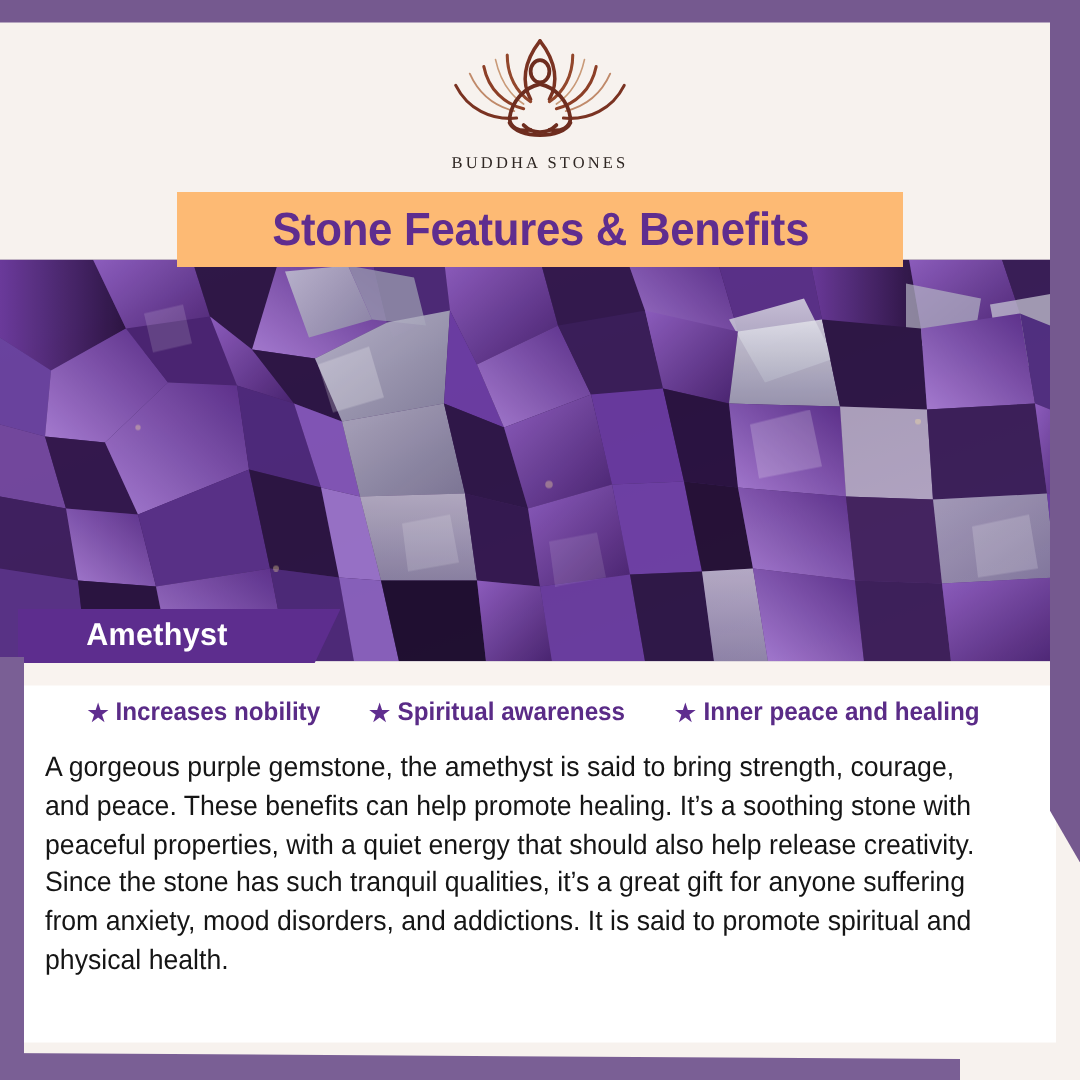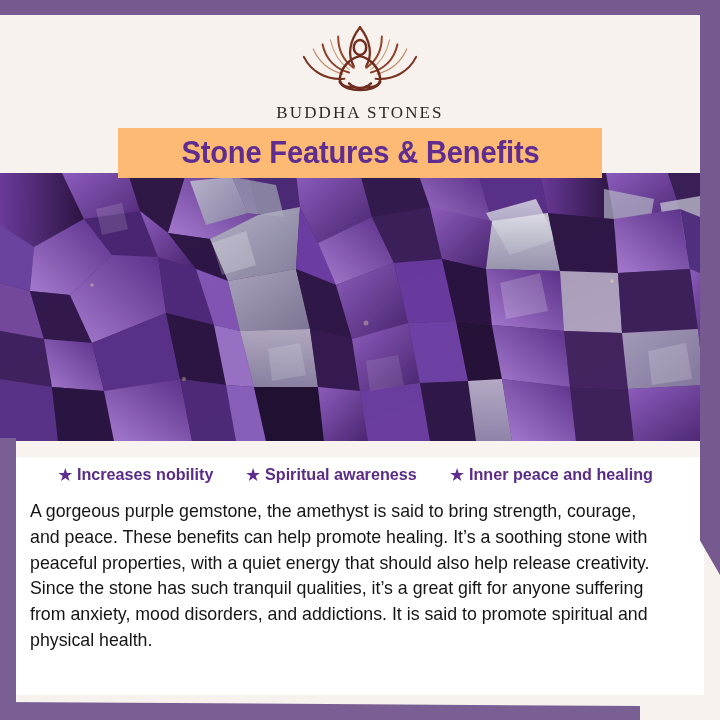--- a/index.html
+++ b/index.html
@@ -67,21 +67,21 @@
   .logo-mark {
     display: block;
     margin: 0 auto;
     width: 160px;
     height: 78px;
   }
   .logo-text {
     display: block;
     margin-top: 4px;
     font-family: "Liberation Serif", serif;
-    font-size: 17px;
+    font-size: 11px;
     letter-spacing: 2.1px;
     color: #2f2723;
     font-weight: 400;
   }
 
   
   .title-plate {
     position: absolute;
     left: 118px; top: 128px;
     width: 484px; height: 50px;
@@ -318,20 +318,23 @@
       </g>
       <g opacity="0.35">
         <circle cx="366" cy="150" r="2.5" fill="#ffe8a0"></circle>
         <circle cx="184" cy="206" r="2" fill="#ffe8a0"></circle>
         <circle cx="612" cy="108" r="2" fill="#ffe8a0"></circle>
         <circle cx="92" cy="112" r="1.8" fill="#ffe8a0"></circle>
       </g>
     </svg>
   </div>
 
+  <div class="stone-banner">
+    <span class="stone-name">Amethyst</span>
+  </div>
 
   <div class="card">
     <div class="card-top-fade"></div>
 
     <div class="features">
       <div class="feature">
         <span class="star">★</span>
         <span class="feature-label">Increases nobility</span>
       </div>
       <div class="feature">

